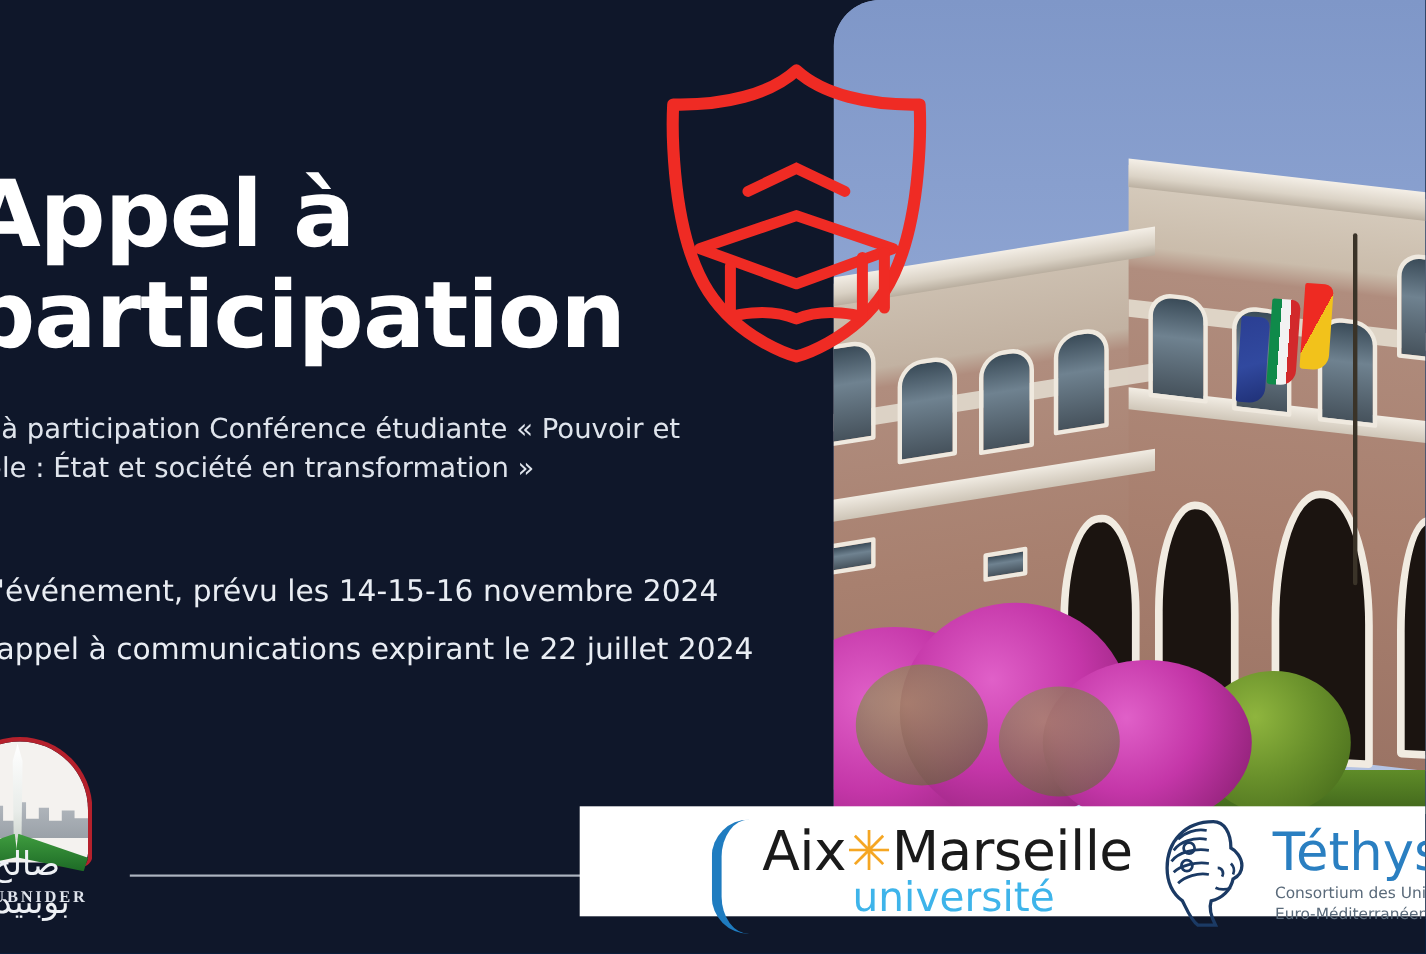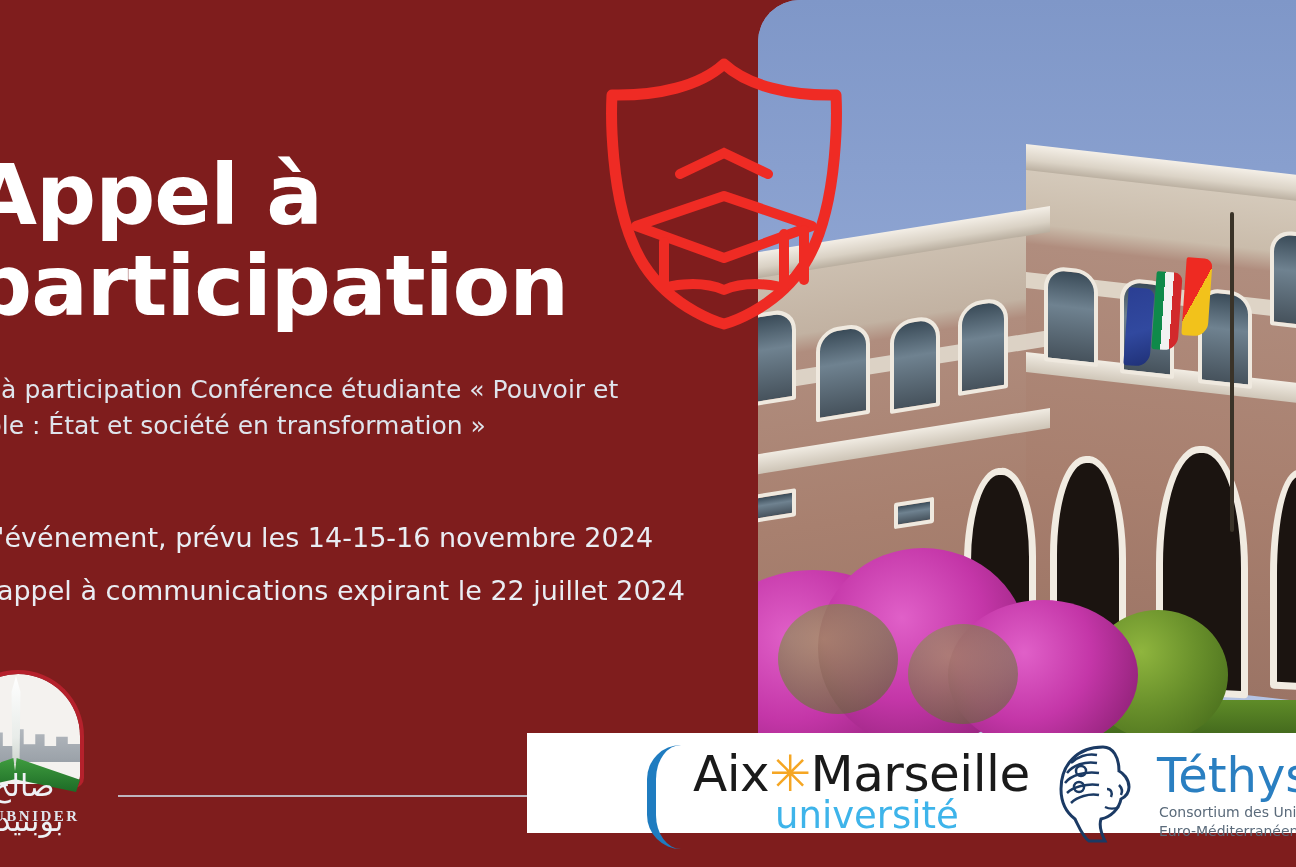--- a/index.html
+++ b/index.html
@@ -10,21 +10,21 @@
   body {
     width: 1296px;
     height: 867px;
     overflow: hidden;
     font-family: "Liberation Sans", sans-serif;
   }
   #poster {
     position: relative;
     width: 1296px;
     height: 867px;
-    background: #7f1d1d;
+    background: #0f172a;
     overflow: hidden;
   }
 
   
   .photo-panel {
     position: absolute;
     left: 758px;
     top: 0;
     width: 538px;
     height: 740px;

